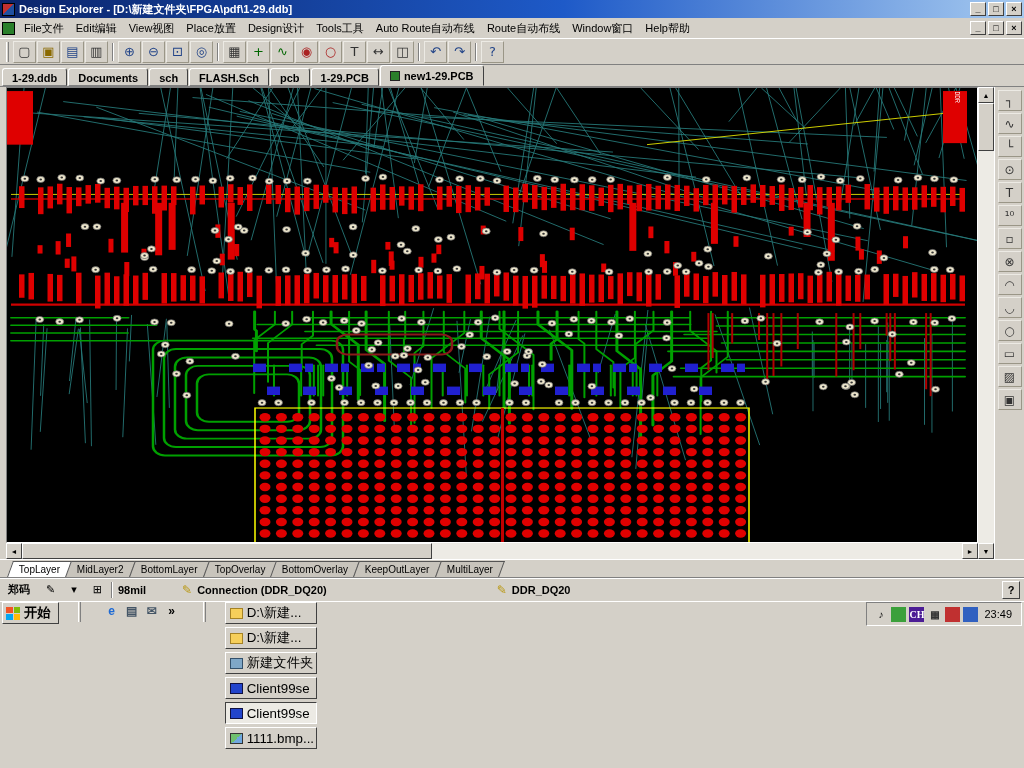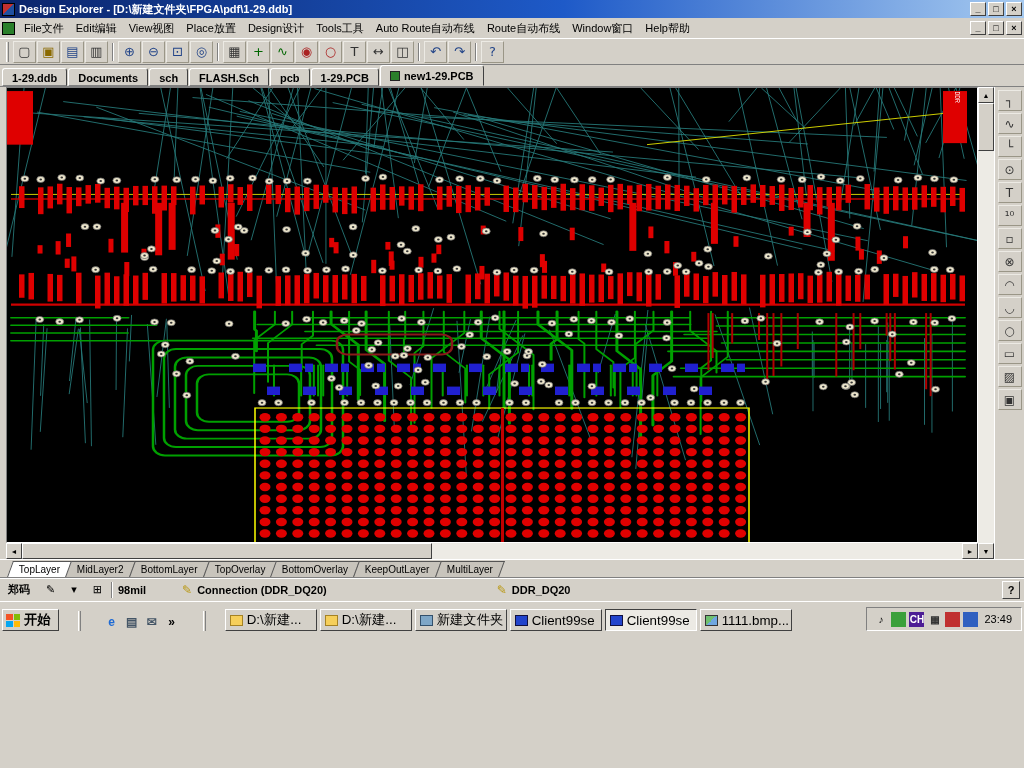--- a/index.html
+++ b/index.html
@@ -58,21 +58,21 @@
 
   
   .statusbar { height:24px; flex:none; display:flex; align-items:center; background:#D4D0C8; border-top:1px solid #808080; box-shadow:inset 0 1px 0 #FFF; padding:0 4px; gap:5px; }
   .vsep { width:2px; height:16px; border-left:1px solid #808080; border-right:1px solid #FFF; flex:none; }
   .ime { display:flex; align-items:center; gap:16px; padding:0 4px; }
   .bold { font-weight:bold; }
   .pencil { color:#B8960C; font-size:12px; }
   .help-box { width:18px; height:18px; margin-left:auto; background:#D4D0C8; border:1px solid; border-color:#FFF #404040 #404040 #FFF; display:inline-flex; align-items:center; justify-content:center; font-weight:bold; }
 
   
-  .taskbar { height:30px; flex:none; display:flex; align-items:flex-end; gap:16px; background:#D4D0C8; border-top:1px solid #FFF; padding:0 2px; }
+  .taskbar { height:30px; flex:none; display:flex; align-items:flex-start; gap:16px; background:#D4D0C8; border-top:1px solid #FFF; padding:0 2px; }
   .start { height:22px; display:flex; align-items:center; gap:4px; padding:0 7px 0 3px; background:#D4D0C8; border:1px solid; border-color:#FFF #404040 #404040 #FFF; font-weight:bold; }
   .winflag { width:14px; height:13px; display:grid; grid-template:1fr 1fr / 1fr 1fr; gap:1px; }
   .winflag i { display:block; }
   .qlaunch { display:flex; align-items:center; gap:2px; padding:0 3px; }
   .qbtn { width:18px; height:18px; display:inline-flex; align-items:center; justify-content:center; font-weight:bold; background:transparent; border:none; font-size:12px; }
   .task { width:92px; height:22px; display:flex; align-items:center; gap:4px; padding:0 4px; background:#D4D0C8; border:1px solid; border-color:#FFF #404040 #404040 #FFF; overflow:hidden; white-space:nowrap; }
   .task.active { border-color:#404040 #FFF #FFF #404040; background:#ECEAE4; }
   .ticon { width:13px; height:11px; flex:none; border:1px solid #555; }
   .ticon.folder-icon { background:#F6CF5A; border-color:#A58224; }
   .ticon.computer-icon { background:#7FA7C7; border-color:#33506B; }
@@ -1497,21 +1497,21 @@
       <span>开始</span>
     </button>
     <span class="thandle"></span>
     <span class="qlaunch" id="qlaunch">
         <button class="qbtn" style="color: rgb(30, 106, 212);">e</button>
         <button class="qbtn" style="color: rgb(68, 85, 102);">▤</button>
         <button class="qbtn" style="color: rgb(68, 85, 102);">✉</button>
         <button class="qbtn" style="color: rgb(0, 0, 0);">»</button>
       </span>
     <span class="thandle"></span>
-    <span id="tasks" style="display:flex;gap:3px;">
+    <span id="tasks" style="display:flex;gap:3px;flex-direction:column;">
         <button class="task">
           <span class="ticon folder-icon"></span>
           <span>D:\新建...</span>
         </button>
         <button class="task">
           <span class="ticon folder-icon"></span>
           <span>D:\新建...</span>
         </button>
         <button class="task">
           <span class="ticon computer-icon"></span>
@@ -1526,21 +1526,21 @@
           <span>Client99se</span>
         </button>
         <button class="task">
           <span class="ticon image-icon"></span>
           <span>1111.bmp...</span>
         </button>
       </span>
     <span class="tray" id="tray">
         <span class="trayicon" style="color: rgb(0, 0, 0);">♪</span>
         <span class="trayicon" style="color: rgb(255, 255, 255); background: rgb(59, 160, 59);"></span>
-        <span class="trayicon" style="color: rgb(255, 255, 255); background: #4c1d95;">CH</span>
+        <span class="trayicon" style="color: rgb(255, 255, 255); background: #4c1d95; font-family: Liberation Serif, serif;">CH</span>
         <span class="trayicon" style="color: rgb(51, 51, 51);">▦</span>
         <span class="trayicon" style="color: rgb(255, 255, 255); background: rgb(192, 48, 48);"></span>
         <span class="trayicon" style="color: rgb(255, 255, 255); background: rgb(48, 96, 192);"></span>
         <span class="clock">23:49</span>
       </span>
   </div>
 
 </div>
 
 </body></html>

